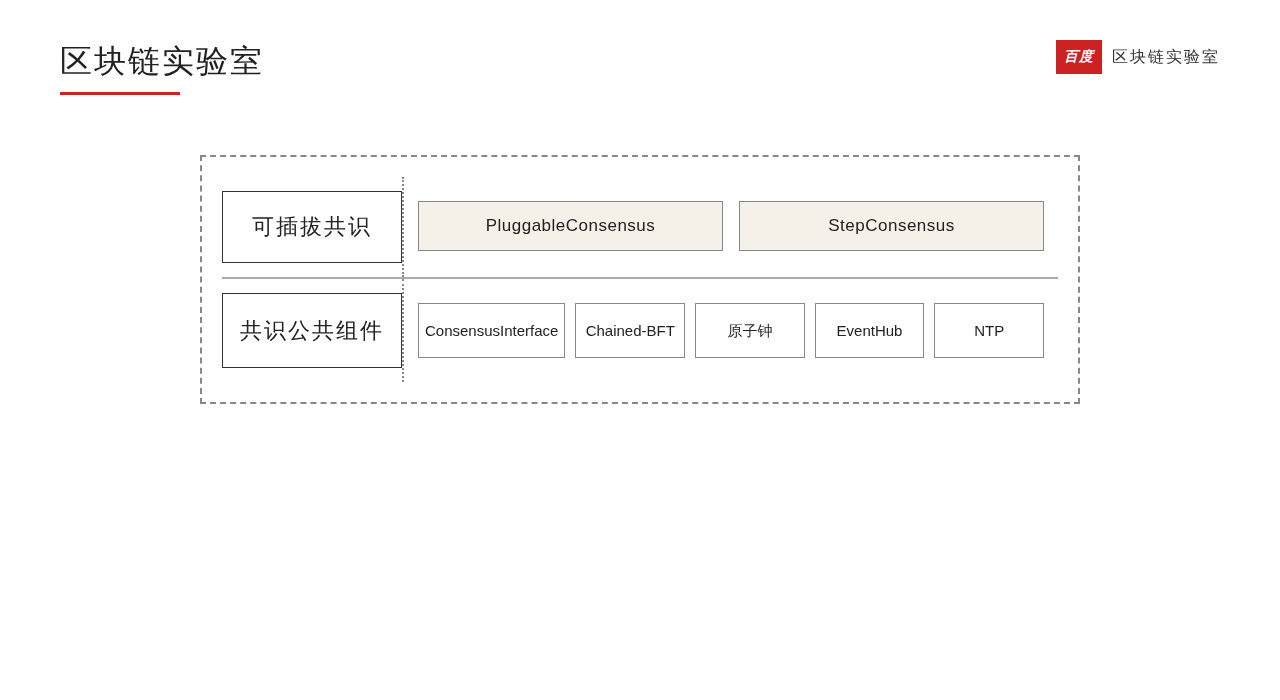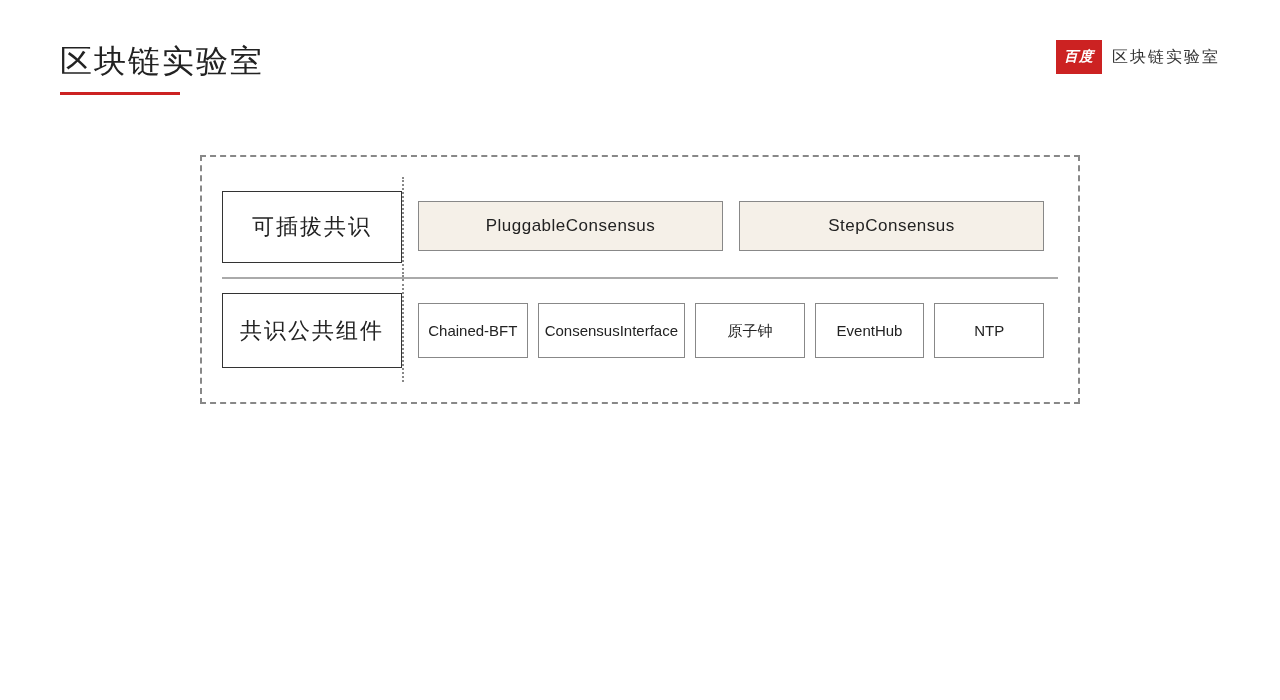--- a/index.html
+++ b/index.html
@@ -198,28 +198,28 @@
           </div>
         </div>
       </div>
       <div class="row">
       </div>
       <div class="row">
         <div class="left-label">共识公共组件</div>
         <div class="right-content">
           <div class="row3-items">
             <div class="small-box-3">
+              <span>Consensus</span>
+              <br>
+              <span>Interface</span>
+            </div>
+            <div class="small-box-3">
               <span>Chained-</span>
               <br>
               <span>BFT</span>
-            </div>
-            <div class="small-box-3">
-              <span>Consensus</span>
-              <br>
-              <span>Interface</span>
             </div>
             <div class="small-box-3">原子钟</div>
             <div class="small-box-3">EventHub</div>
             <div class="small-box-3">NTP</div>
           </div>
         </div>
       </div>
     </div>
 </div>
 

